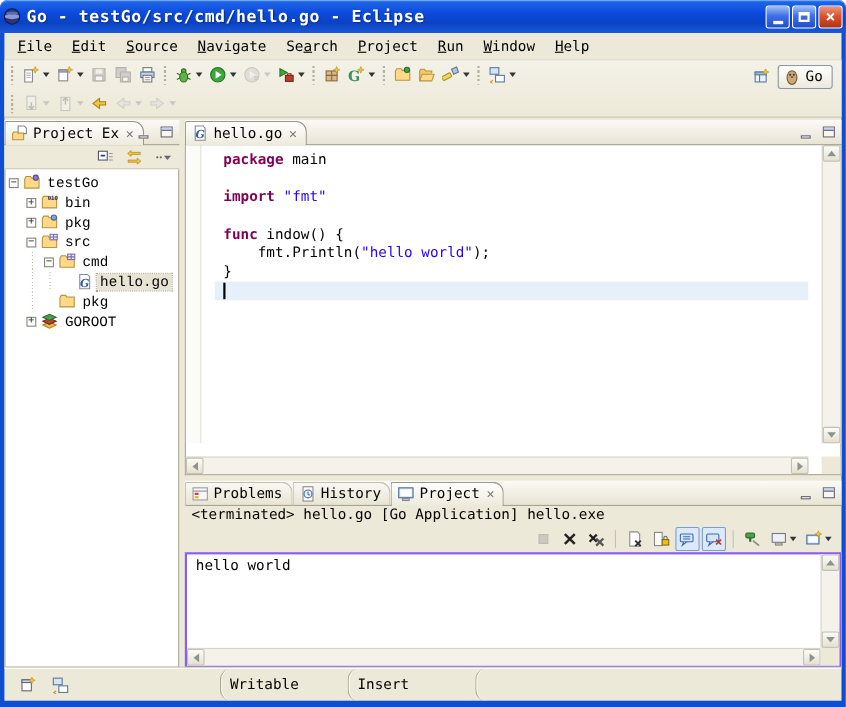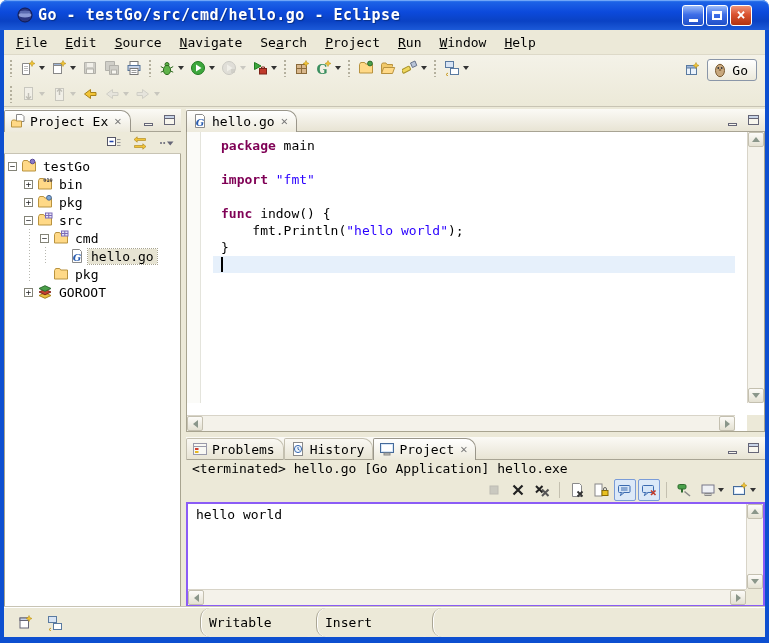--- a/index.html
+++ b/index.html
@@ -6,21 +6,21 @@
   *{box-sizing:border-box;}
   .window{
     position:relative;width:769px;height:643px;
     background:#0D4FD0;border-radius:7px 7px 0 0;overflow:hidden;
     font-family:"DejaVu Sans Mono",monospace;font-size:13px;color:#000;
     -webkit-font-smoothing:none;
   }
   
   .titlebar{position:absolute;top:0;left:0;right:0;height:30px;
     background:linear-gradient(180deg,#3C84F0 0%,#1C62E6 8%,#0C4ADC 40%,#0A42C4 70%,#1C5AD8 100%);
-    border-radius:7px 7px 0 0;display:flex;align-items:center;padding:0 17px;
+    border-radius:7px 7px 0 0;display:flex;align-items:center;padding:0 3px;
     box-shadow:inset 0 1px 0 #6FA6F8;}
   .title-text{color:#fff;font-weight:bold;font-size:15px;letter-spacing:.5px;margin-left:5px;
     text-shadow:1px 1px 1px #09318A;flex:1;white-space:nowrap;overflow:hidden;}
   .wbtns{display:flex;gap:2px;}
   .wbtn{width:22px;height:21px;border:1px solid #fff;border-radius:3px;
     background:linear-gradient(#9CBCF8,#3E6EE8 45%,#2050C8);
     display:flex;align-items:center;justify-content:center;color:#fff;}
   .wbtn.close{background:linear-gradient(#F09478,#DA5330 45%,#B23310);font-weight:bold;font-size:15px;line-height:1;}
   .glyph-min{width:9px;height:3px;background:#fff;margin-top:10px;}
   .glyph-max{width:10px;height:9px;border:2px solid #fff;border-top-width:3px;}
@@ -60,32 +60,32 @@
     border:1px solid #9A968A;border-bottom:none;border-radius:2px 10px 0 0;
     background:linear-gradient(#FFFFFF,#EDEADC);white-space:nowrap;}
   .tab.inactive{background:transparent;border-color:#C4C0B0;align-items:center;}
   .tab .x{color:#777;font-size:12px;margin-left:2px;}
   .hdr-btns{position:absolute;right:3px;top:3px;display:flex;gap:3px;}
   .hbtn{width:18px;height:16px;display:flex;align-items:center;justify-content:center;border-radius:2px;}
   .hglyph-min{width:9px;height:3px;background:#F8F6EE;border:1px solid #667;margin-top:8px;}
   .hglyph-max{width:11px;height:10px;border:1px solid #667;background:#F8F6EE;}
   .hglyph-max i{display:block;height:3px;background:#C8D4E8;border-bottom:1px solid #667;}
   
-  .pe{width:177px;}
+  .pe{width:159px;}
   .pe-toolbar{height:22px;display:flex;align-items:center;justify-content:flex-end;gap:4px;
     padding-right:4px;border-bottom:1px solid #C8C4B4;background:#EDEAD9;}
   .pe-body{flex:1;background:#fff;border:1px solid #A8A490;border-top:none;overflow:hidden;padding-top:3px;}
   .trow{height:18px;display:flex;align-items:center;white-space:nowrap;}
   .tg{width:16px;height:18px;flex:0 0 16px;position:relative;}
   .tg.line::before{content:"";position:absolute;left:8px;top:0;bottom:0;width:1px;
     background-image:repeating-linear-gradient(#B8B8B0 0 1px,transparent 1px 3px);}
   .exp{width:9px;height:9px;flex:0 0 9px;border:1px solid #848478;background:#fff;
     font-size:9px;line-height:7px;text-align:center;margin:0 4px 0 3px;color:#222;}
   .exp-sp{width:16px;flex:0 0 16px;}
-  .tlabel{padding:0 3px;margin-left:3px;}
+  .tlabel{padding:0 3px;margin-left:3px;font-family:Liberation Mono, monospace;}
   .trow.selected .tlabel{background:#E7E4D3;outline:1px dotted #A8A490;}
   
   .editor{height:323px;}
   .ed-body{flex:1;display:grid;grid-template-columns:14px 1fr 17px;grid-template-rows:1fr 16px;
     border:1px solid #A8A490;border-top:none;background:#fff;min-height:0;gap:12px;}
   .ruler{background:#FBFBF8;border-right:1px solid #E4E4DC;}
   .code{position:relative;overflow:hidden;padding-top:5px;cursor:text;}
   .code-line{height:17px;line-height:17px;white-space:pre;padding-left:8px;position:relative;}
   .code-line.cur{background:#E6F0FB;}
   .caret{position:absolute;left:8px;top:1px;width:2px;height:15px;background:#000;}

